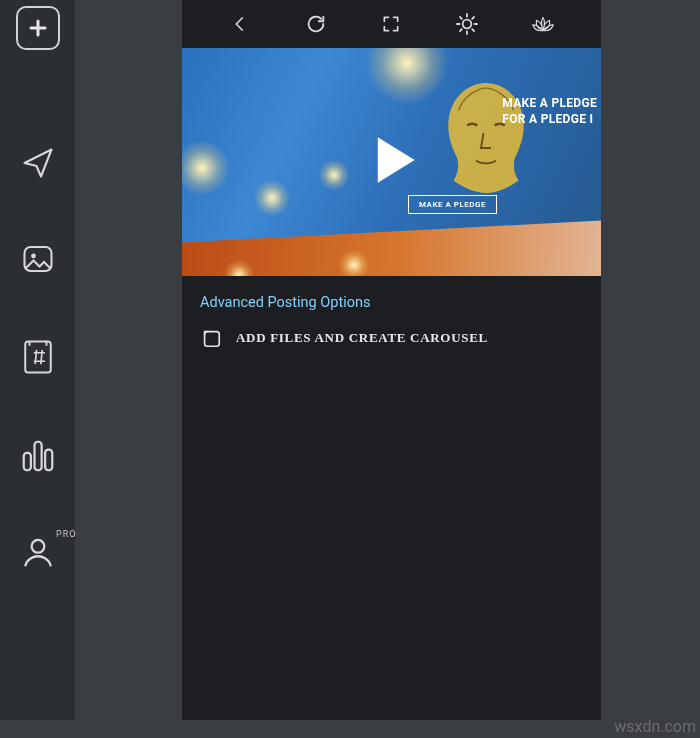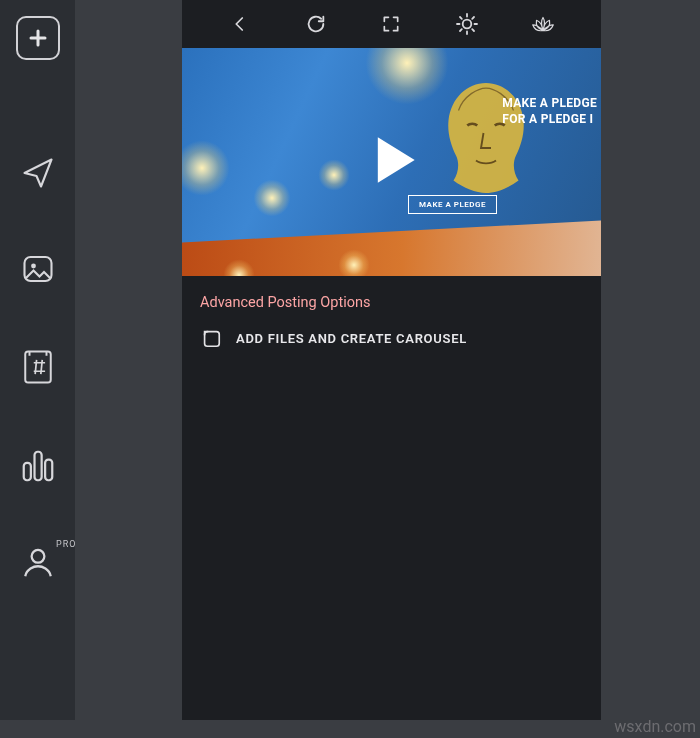--- a/index.html
+++ b/index.html
@@ -1,18 +1,18 @@
 <!DOCTYPE html>
 <html><head>
 <meta charset="utf-8">
 <style>
   *{box-sizing:border-box;margin:0;padding:0;}
   body{background:#3a3d42;width:700px;height:738px;overflow:hidden;font-family:-apple-system,BlinkMacSystemFont,"Segoe UI",Roboto,sans-serif;color:#fff;position:relative;}
   
-  .sidebar{position:absolute;left:0;top:0;width:75px;height:720px;background:#2b2e33;display:flex;flex-direction:column;align-items:center;padding-top:16px;gap:60px;}
+  .sidebar{position:absolute;left:0;top:0;width:75px;height:720px;background:#2b2e33;display:flex;flex-direction:column;align-items:center;padding-top:6px;gap:60px;}
   .sidebar .icon{display:flex;align-items:center;justify-content:center;color:#e5e5e7;}
   .create-box{border:2px solid #d2d2d6;border-radius:10px;width:44px;height:44px;display:flex;align-items:center;justify-content:center;}
   .pro-badge{position:absolute;top:-6px;right:-22px;font-size:9px;letter-spacing:1px;color:#c5c5c9;}
   .profile-wrap{position:relative;}
   
   .panel{position:absolute;left:182px;top:0;width:419px;height:720px;background:#1c1e22;}
   
   .topbar{height:48px;display:flex;align-items:center;justify-content:space-around;padding:0 20px;}
   .topbar .tbtn{color:#d8d8dc;display:flex;align-items:center;justify-content:center;width:40px;height:40px;}
   
@@ -33,22 +33,22 @@
   .face{position:absolute;right:50px;top:25px;width:130px;height:150px;opacity:0.92;}
   .flag-shade{position:absolute;left:-20px;bottom:-25px;width:480px;height:70px;background:linear-gradient(95deg,#b94713 0%,#d7772e 50%,#e8e0da 120%);transform:rotate(-3deg);}
   .overlay-text{position:absolute;font-weight:700;color:#fff;letter-spacing:0.3px;}
   .ot-follow{left:16px;top:72px;font-size:9px;}
   .ot-follow .big{font-size:11.5px;}
   .ot-pledge-head{right:4px;top:48px;font-size:12px;line-height:1.3;text-align:left;}
   .pledge-btn{position:absolute;left:226px;top:147px;border:1.5px solid #fff;font-size:8px;font-weight:600;letter-spacing:0.5px;padding:4px 10px 4px 10px;}
   .play-btn{position:absolute;left:50%;top:50%;transform:translate(-50%,-50%);}
   
   .adv-section{padding:18px 16px 10px 18px;}
-  .adv-title{color:#fca5a5;font-size:14.5px;margin-bottom:16px;}
-  .adv-row{display:flex;align-items:center;gap:14px;margin-bottom:14px;}
+  .adv-title{color:#7dd3fc;font-size:14.5px;margin-bottom:16px;}
+  .adv-row{display:flex;align-items:center;gap:14px;margin-bottom:14px;font-family:Liberation Serif, serif;}
   .adv-row .lbl{color:#e8e8eb;font-size:13px;font-weight:600;letter-spacing:0.7px;}
   .adv-icon{color:#e3e3e6;width:22px;display:flex;align-items:center;justify-content:center;}
   
   .watermark{position:absolute;right:4px;bottom:2px;font-size:16px;color:#6c6c70;text-align:right;}
 </style>
 </head>
 <body>
 
 <div class="sidebar">
   <div class="icon create-box">

